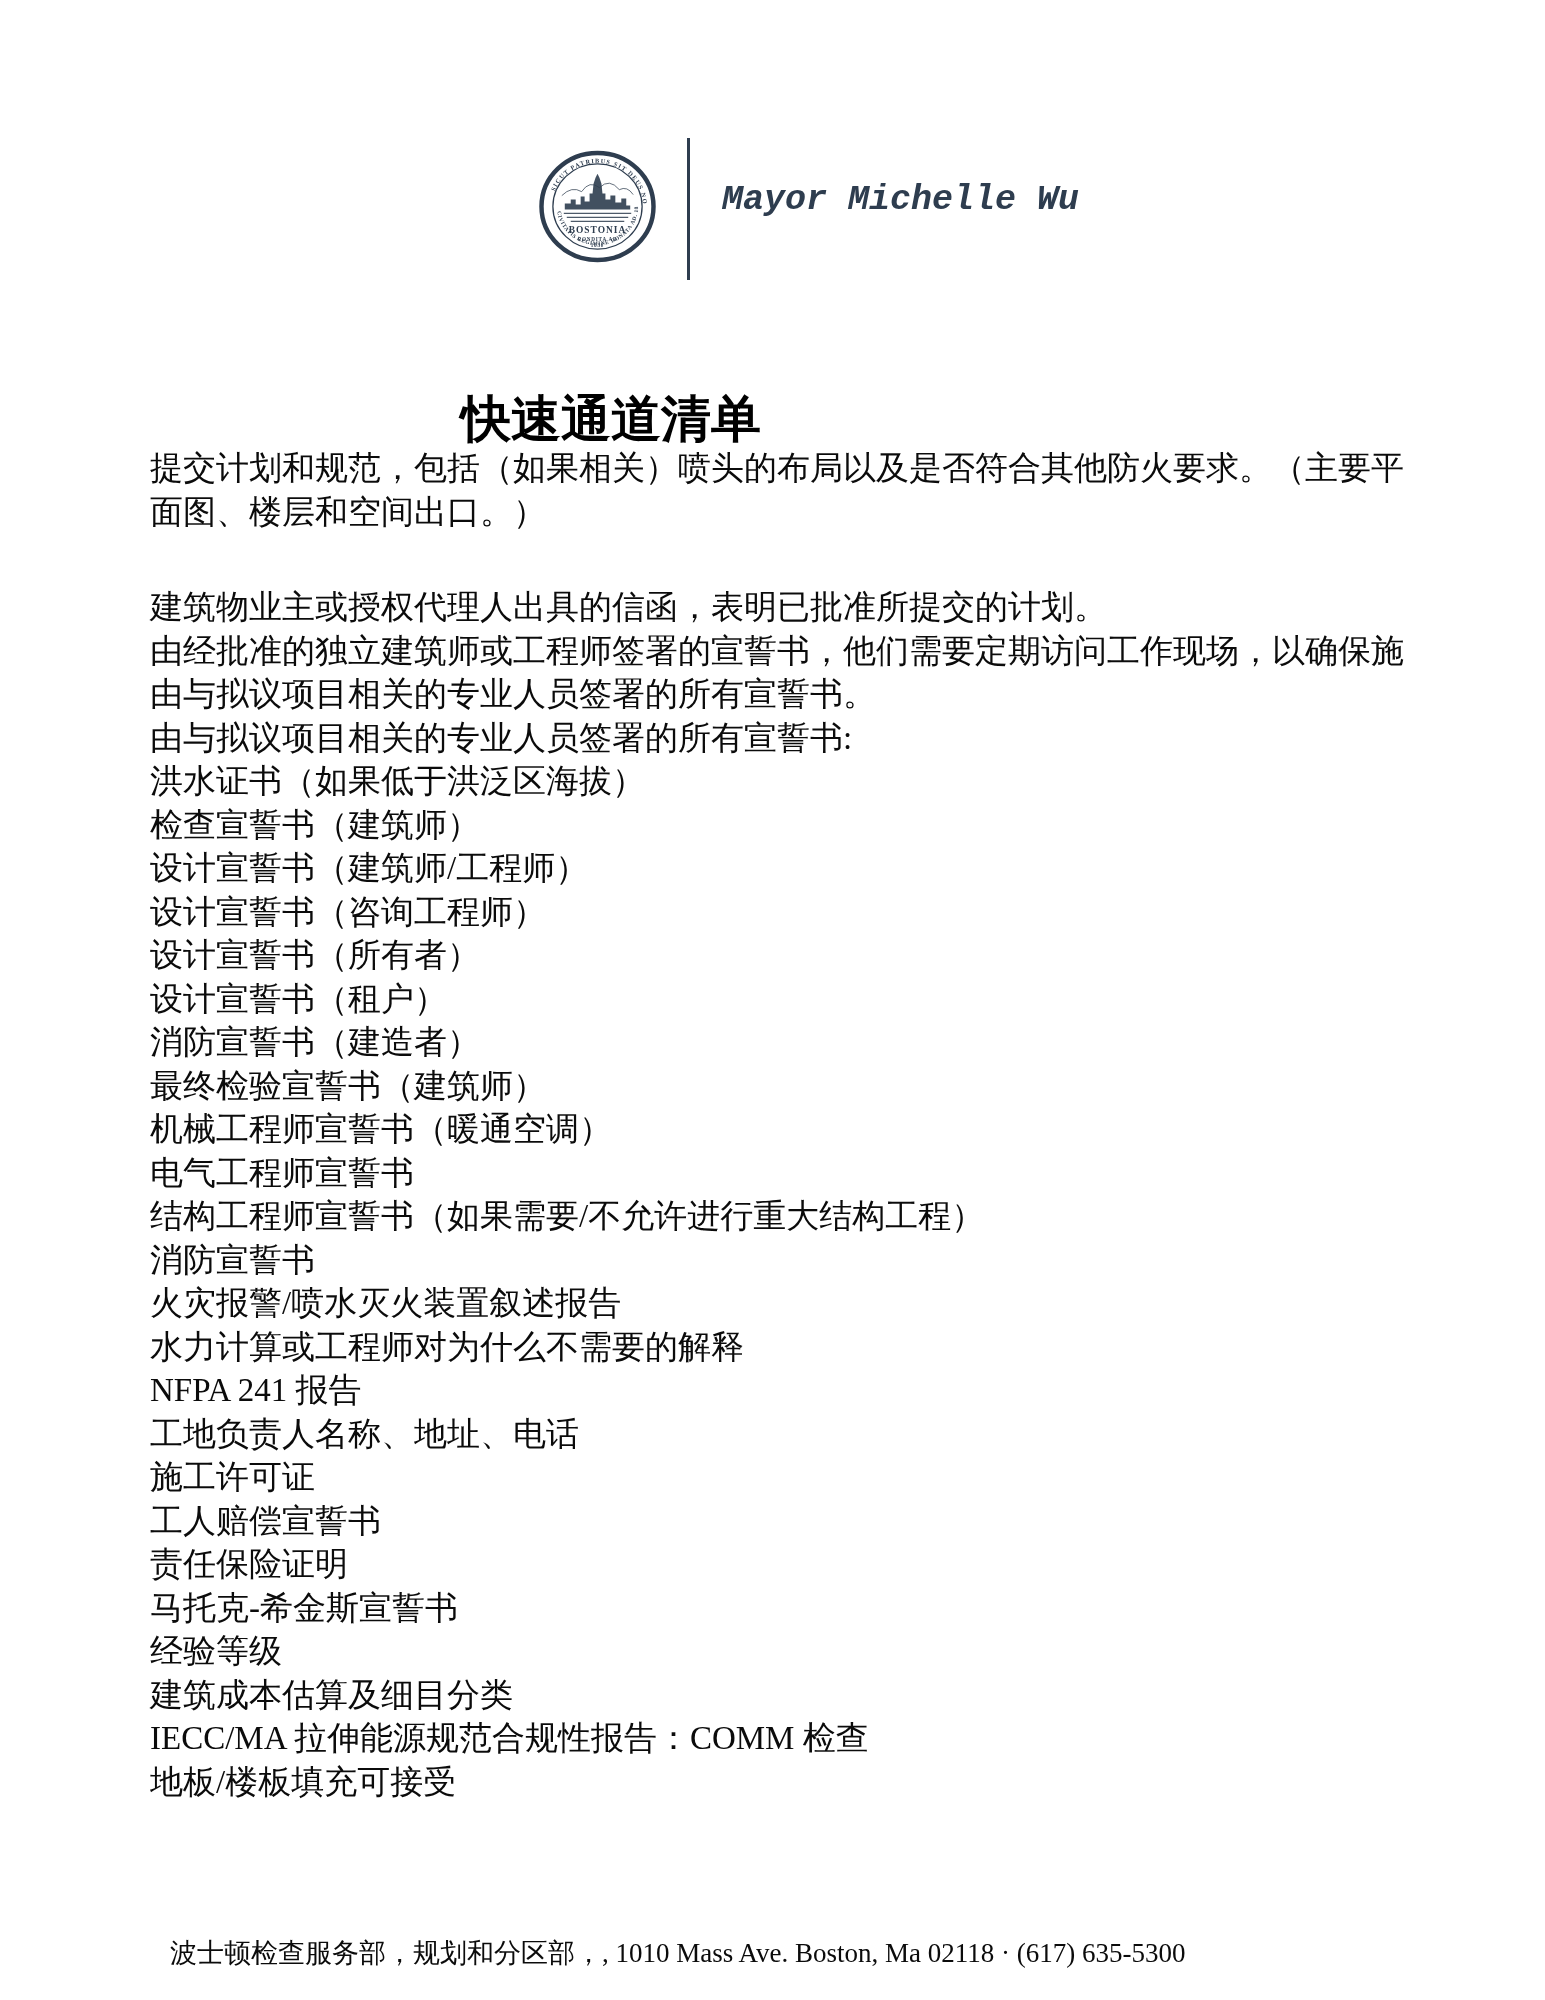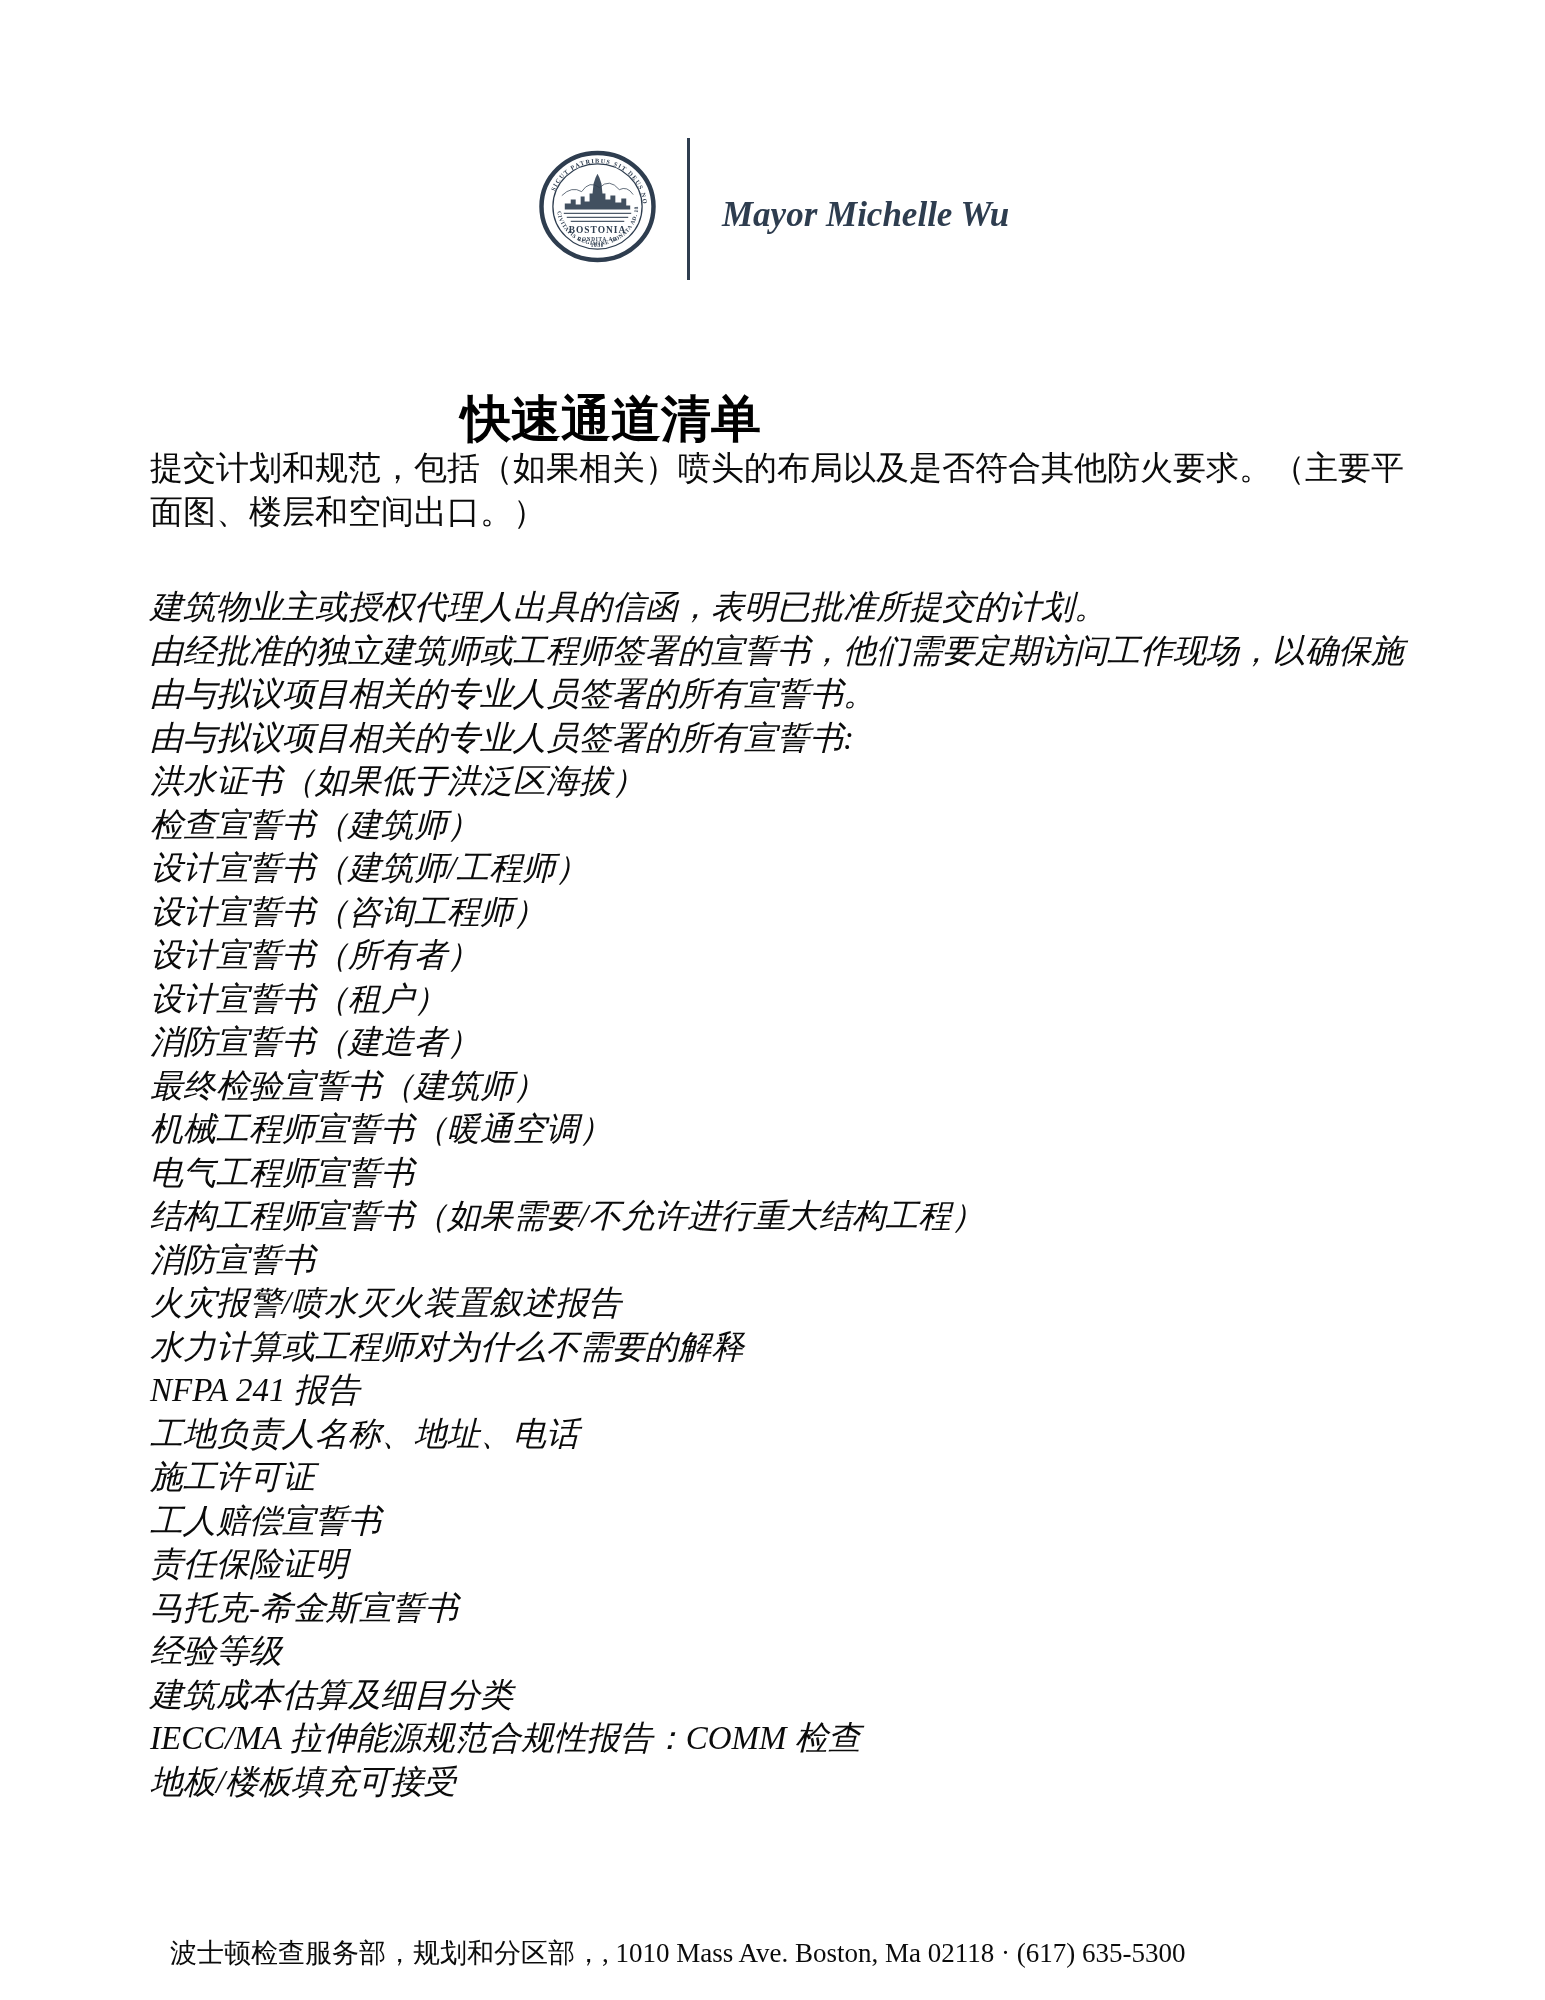--- a/index.html
+++ b/index.html
@@ -14,42 +14,43 @@
   .seal {
     position:absolute; left:538px; top:150px;
     width:119px; height:113px;
   }
   .header-divider {
     position:absolute; left:687px; top:138px;
     width:3px; height:142px;
     background:#2e3d4f;
   }
   .mayor-name {
-    position:absolute; left:722px; top:194px;
+    position:absolute; left:722px; top:179px;
     font-size:35px; line-height:42px;
     font-style:italic; font-weight:600;
     color:#2e3d4f;
     white-space:nowrap;
+    font-family:Liberation Mono, monospace;
   }
   
   .doc-title {
     position:absolute; left:461px; top:356px;
     font-size:50px; line-height:58px;
     font-weight:700; color:#000000;
     white-space:nowrap;
   }
   
   .doc-body {
     position:absolute; left:150px; top:447px;
     width:1300px;
     font-size:33px; line-height:43.5px;
     color:#0b0b0b;
   }
   .para { margin:0 0 52px 0; }
-  .para:last-child { margin-bottom:4px;font-style:italic; }
+  .para:last-child { margin-bottom:4px; }
   .line { height:43.5px; white-space:nowrap; }
   
   .doc-footer {
     position:absolute; left:150px; top:1936px;
     font-size:27px; line-height:34px;
     color:#0b0b0b;
     white-space:nowrap;
     margin-left:20px;
   }
   .seal text { fill:#2e3d4f; }

